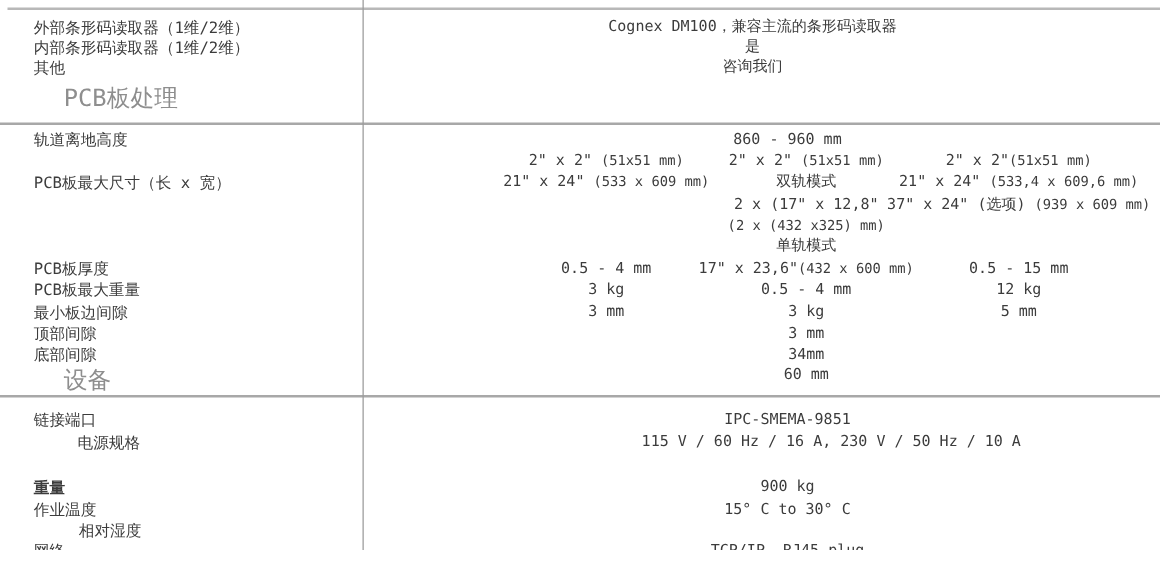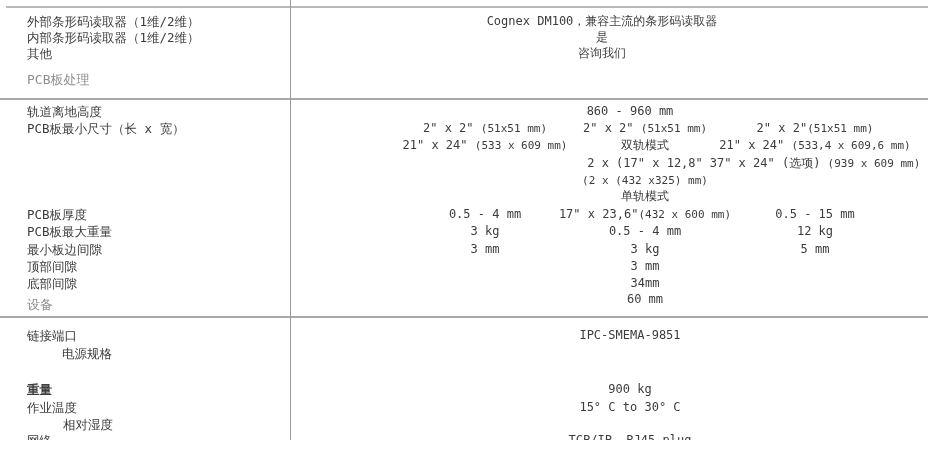--- a/index.html
+++ b/index.html
@@ -13,21 +13,21 @@
     padding-left:39px;
   }
   .hline{position:absolute;height:2px;background:#b0b0b0;}
   .hline.top{top:6px;left:6px;right:0;background:#b8b8b8;}
   .hline.mid1{top:98px;left:0;right:0;background:#a8a8a8;}
   .hline.mid2{top:316px;left:0;right:0;background:#a8a8a8;}
   .hline.bottom{top:454px;left:290px;right:0;background:#6b6b6b;}
   .vline{position:absolute;left:290px;top:0;bottom:0;width:1px;background:#9a9a9a;}
   .row{position:absolute;left:0;width:928px;height:17px;line-height:17px;}
   .lbl{position:absolute;left:27px;white-space:nowrap;font-size:12.5px;}
-  .lbl.hdr{color:#8e8e8e;font-size:13px;}
+  .lbl.hdr{color:#8e8e8e;font-size:19px;margin-left:24px;}
   .lbl.bold{font-weight:bold;}
   .val{position:absolute;transform:translateX(-50%);white-space:nowrap;font-size:12px;}
   .val .sm{font-size:11px;}
   .c1{left:485px;}
   .c2{left:645px;}
   .c3{left:815px;}
   .wa{left:602px;}
   .wb{left:630px;}
 </style>
 </head>
@@ -53,26 +53,26 @@
         <span class="val wa"><span>咨询我们</span></span>
       </div>
       <div class="row" style="top: 71px;">
         <span class="lbl hdr">PCB板处理</span>
       </div>
       <div class="row" style="top: 103px;">
         <span class="lbl">轨道离地高度</span>
         <span class="val wb"><span>860 - 960 mm</span></span>
       </div>
       <div class="row" style="top: 120px;">
-        <span class="lbl">PCB板最小尺寸（长 x 宽）</span>
         <span class="val c1"><span>2" x 2" </span><span class="sm">(51x51 mm)</span></span>
         <span class="val c2"><span>2" x 2" </span><span class="sm">(51x51 mm)</span></span>
         <span class="val c3"><span>2" x 2"</span><span class="sm">(51x51 mm)</span></span>
       </div>
       <div class="row" style="top: 137px;">
+        <span class="lbl">PCB板最大尺寸（长 x 宽）</span>
         <span class="val c1"><span>21" x 24" </span><span class="sm">(533 x 609 mm)</span></span>
         <span class="val c2"><span>双轨模式</span></span>
         <span class="val c3"><span>21" x 24" </span><span class="sm">(533,4 x 609,6 mm)</span></span>
       </div>
       <div class="row" style="top: 155px;">
         <span class="val c2"><span>2 x (17" x 12,8"</span></span>
         <span class="val c3"><span>37" x 24" (选项) </span><span class="sm">(939 x 609 mm)</span></span>
       </div>
       <div class="row" style="top: 172px;">
         <span class="val c2"><span class="sm">(2 x (432 x325) mm)</span></span>
@@ -111,20 +111,21 @@
       </div>
       <div class="row" style="top: 296px;">
         <span class="lbl hdr">设备</span>
       </div>
       <div class="row" style="top: 327px;">
         <span class="lbl">链接端口</span>
         <span class="val wb"><span>IPC-SMEMA-9851</span></span>
       </div>
       <div class="row" style="top: 345px; margin-left: 35px;">
         <span class="lbl">电源规格</span>
+        <span class="val wb"><span>115 V / 60 Hz / 16 A, 230 V / 50 Hz / 10 A</span></span>
       </div>
       <div class="row" style="top: 363px;">
       </div>
       <div class="row" style="top: 381px;">
         <span class="lbl bold">重量</span>
         <span class="val wb"><span>900 kg</span></span>
       </div>
       <div class="row" style="top: 399px;">
         <span class="lbl">作业温度</span>
         <span class="val wb"><span>15° C to 30° C</span></span>

